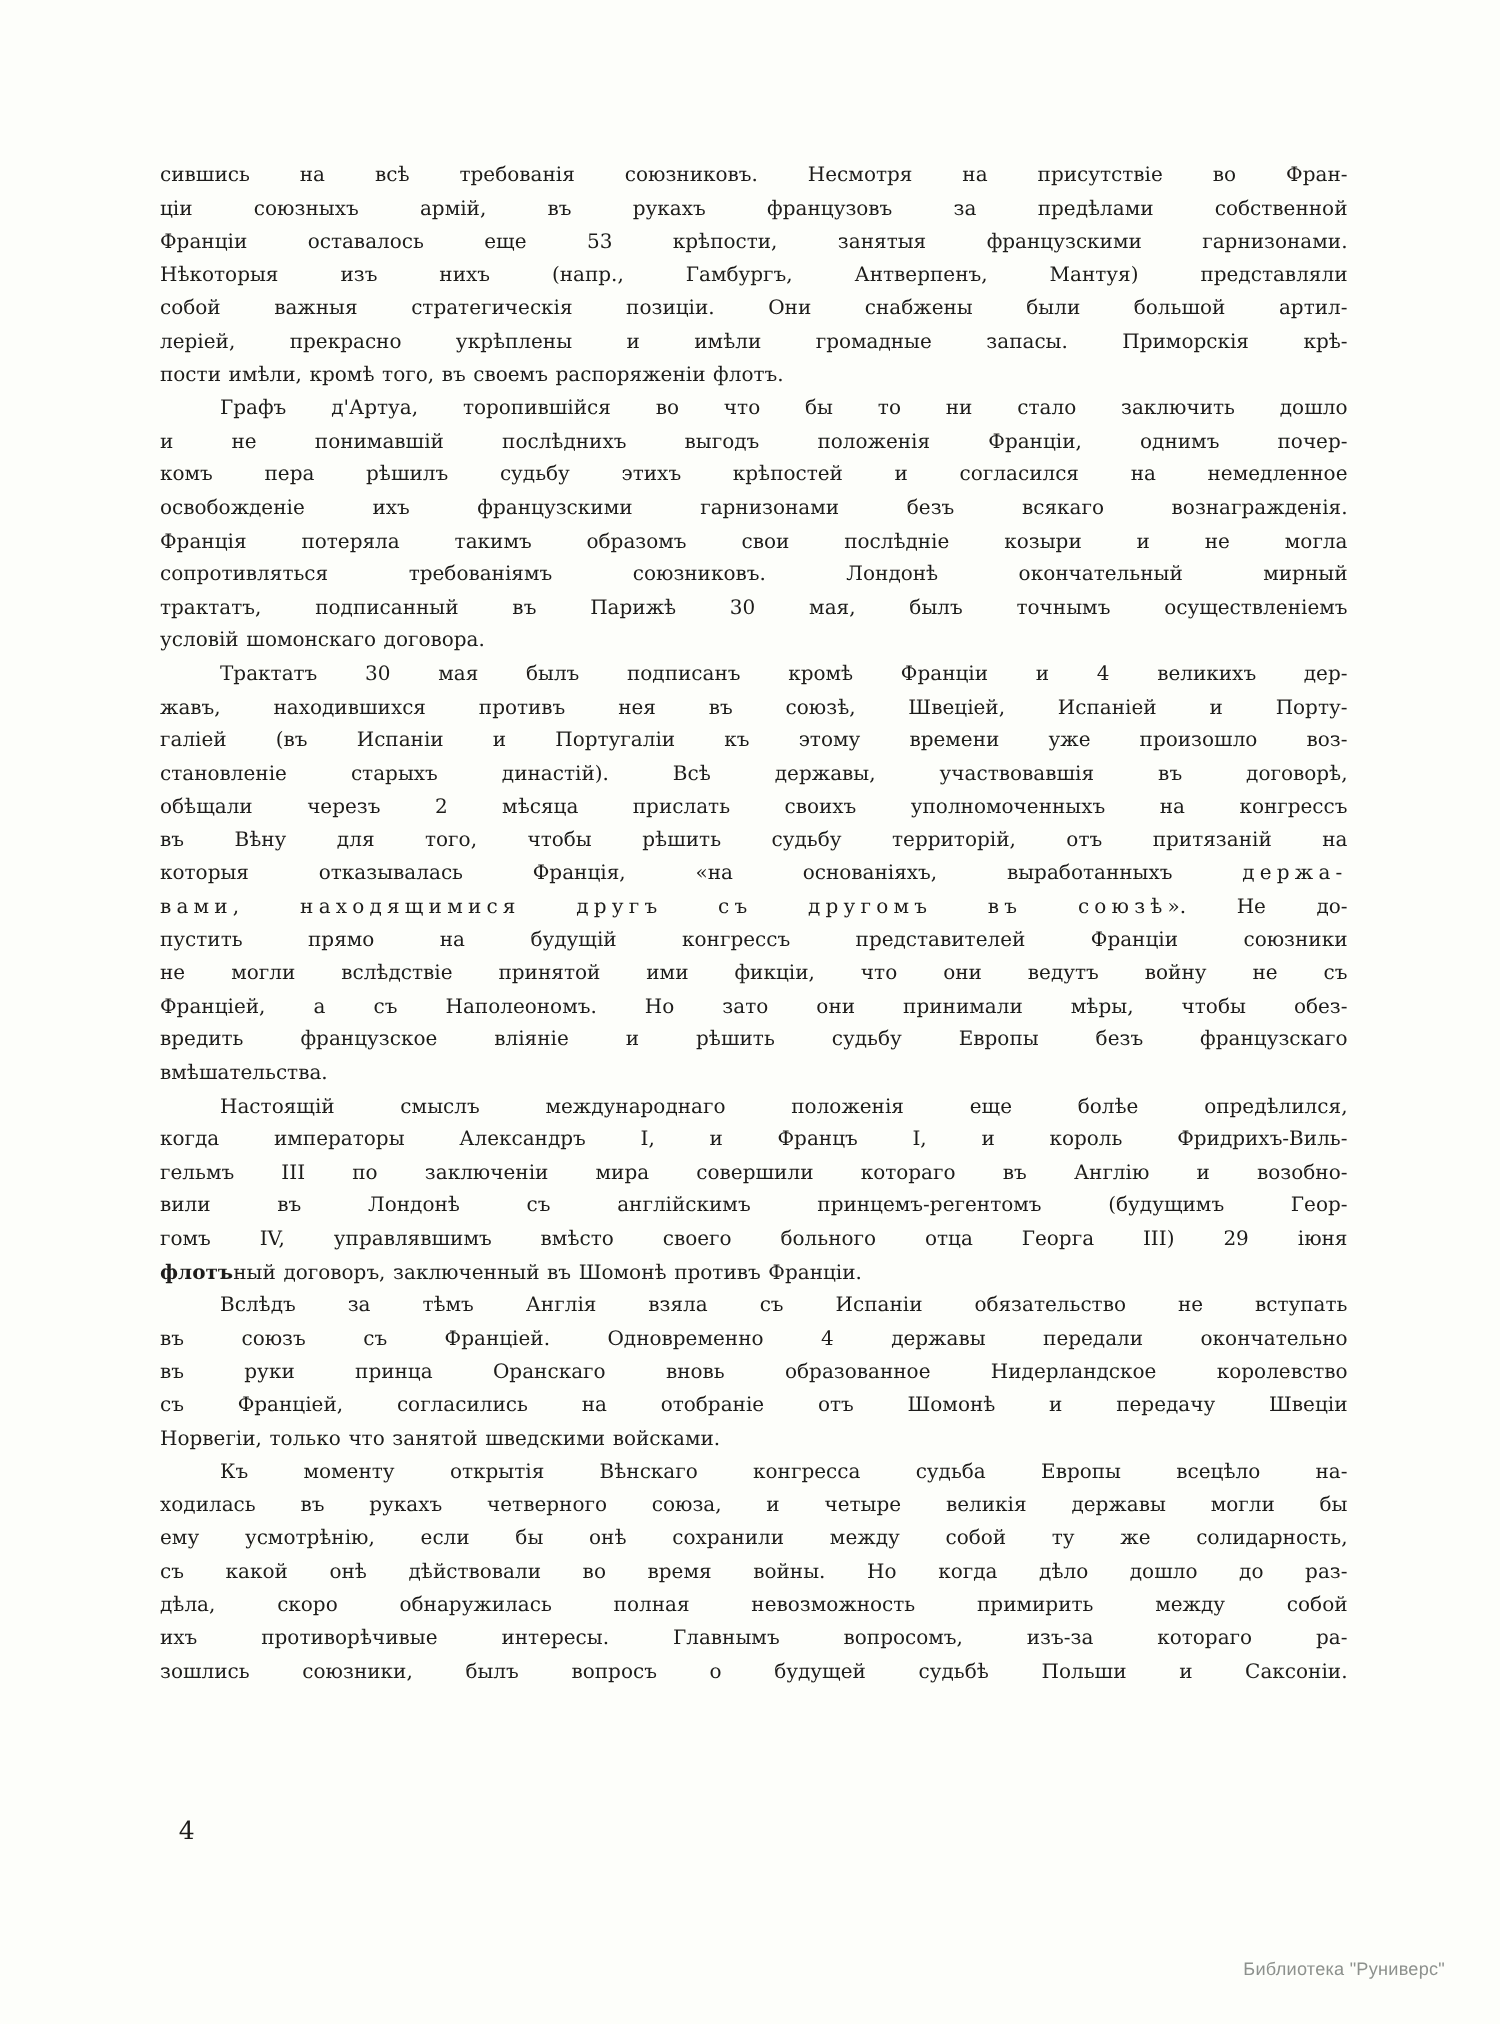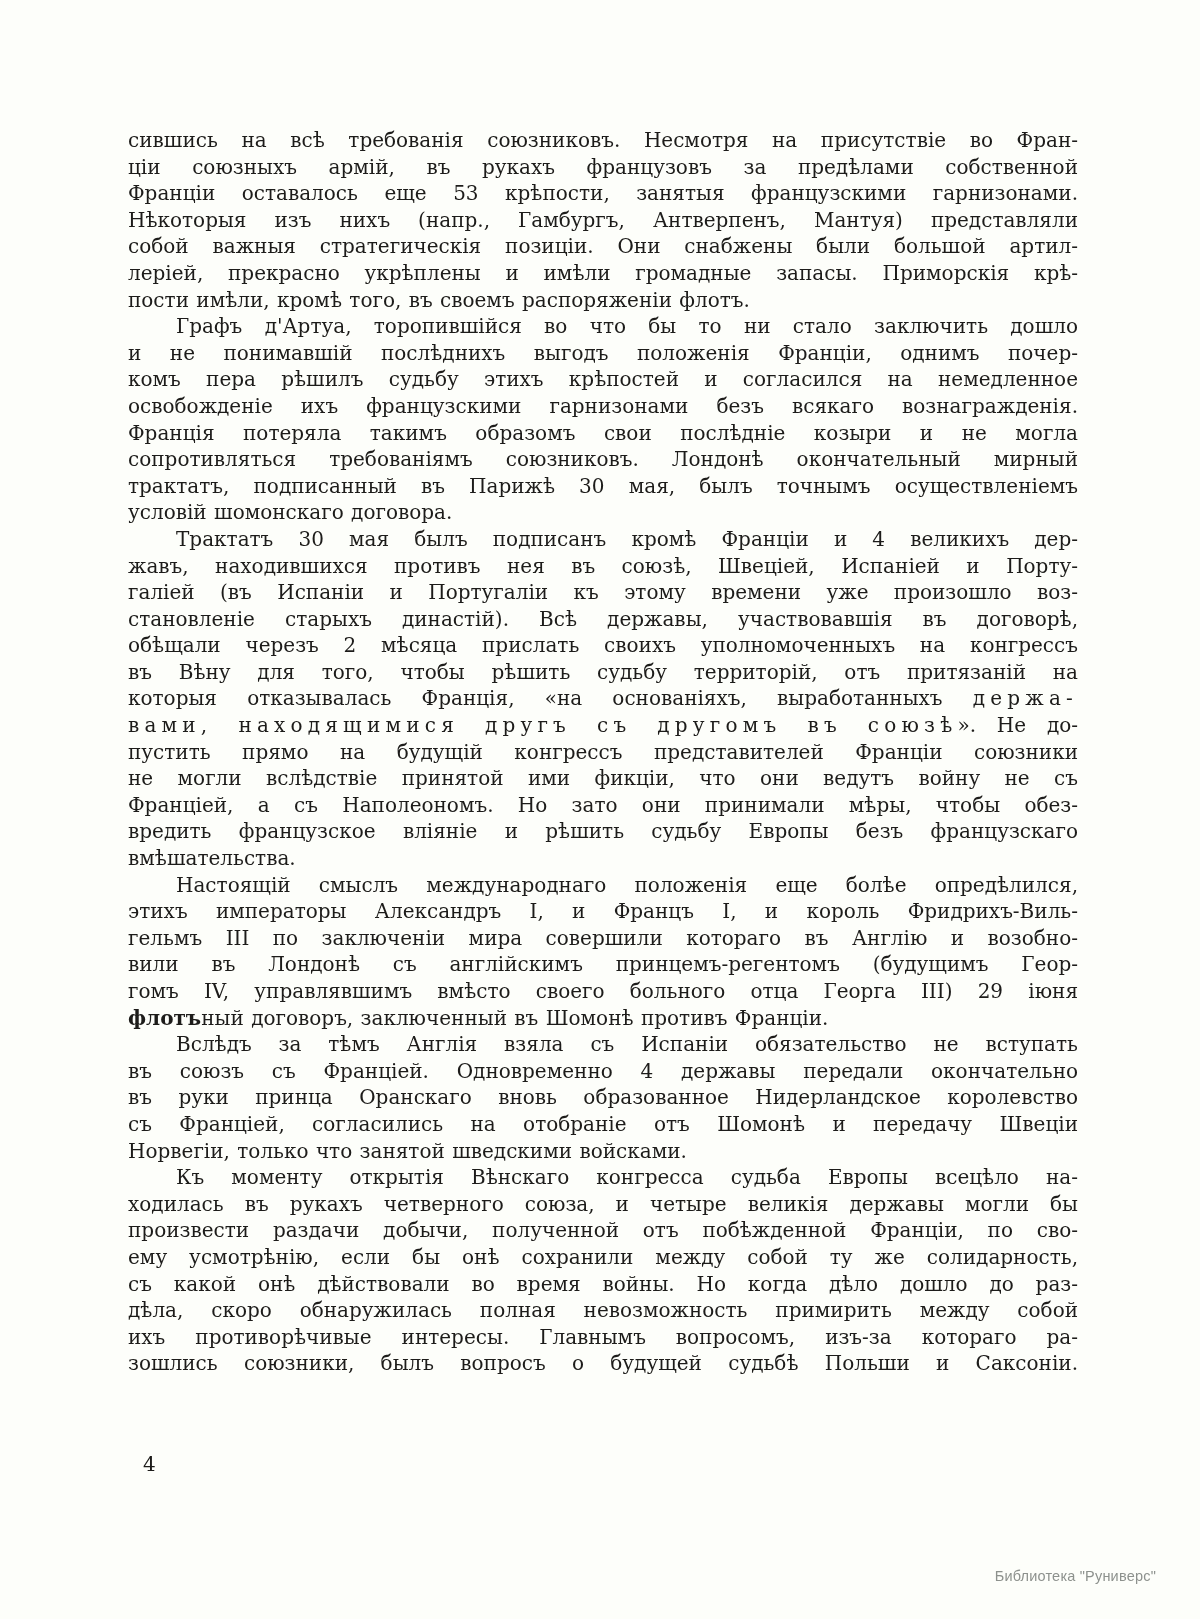--- a/index.html
+++ b/index.html
@@ -16,21 +16,21 @@
     height: 1619px;
     background: #fdfefa;
     font-family: "DejaVu Serif", "Liberation Serif", serif;
     color: #1d1c1a;
   }
   .text-block {
     position: absolute;
     left: 128px;
     top: 127px;
     width: 950px;
-    font-size: 20px;
+    font-size: 16px;
     line-height: 26.6px;
   }
   .para { margin: 0; padding: 0; }
   .line {
     text-align: justify;
     text-align-last: justify;
     white-space: normal;
     word-spacing: 1px;
   }
   .line.end { text-align-last: left; }
@@ -89,37 +89,36 @@
         <div class="line"><span>которыя отказывалась Франція, «на основаніяхъ, выработанныхъ </span><span class="sp">держа-</span></div>
         <div class="line"><span class="sp">вами, находящимися другъ съ другомъ въ союзѣ</span><span>». Не до-</span></div>
         <div class="line"><span>пустить прямо на будущій конгрессъ представителей Франціи союзники</span></div>
         <div class="line"><span>не могли вслѣдствіе принятой ими фикціи, что они ведутъ войну не съ</span></div>
         <div class="line"><span>Франціей, а съ Наполеономъ. Но зато они принимали мѣры, чтобы обез-</span></div>
         <div class="line"><span>вредить французское вліяніе и рѣшить судьбу Европы безъ французскаго</span></div>
         <div class="line end"><span>вмѣшательства.</span></div>
       </div>
       <div class="para">
         <div class="line indent"><span>Настоящій смыслъ международнаго положенія еще болѣе опредѣлился,</span></div>
-        <div class="line"><span>этихъ императоры Александръ I, и Францъ I, и король Фридрихъ-Виль-</span></div>
+        <div class="line"><span>когда императоры Александръ I, и Францъ I, и король Фридрихъ-Виль-</span></div>
         <div class="line"><span>гельмъ III по заключеніи мира совершили котораго въ Англію и возобно-</span></div>
         <div class="line"><span>вили въ Лондонѣ съ англійскимъ принцемъ-регентомъ (будущимъ Геор-</span></div>
         <div class="line"><span>гомъ IV, управлявшимъ вмѣсто своего больного отца Георга III) 29 іюня</span></div>
         <div class="line end"><span class="b">флотъ</span><span>ный договоръ, заключенный въ Шомонѣ противъ Франціи.</span></div>
       </div>
       <div class="para">
         <div class="line indent"><span>Вслѣдъ за тѣмъ Англія взяла съ Испаніи обязательство не вступать</span></div>
         <div class="line"><span>въ союзъ съ Франціей. Одновременно 4 державы передали окончательно</span></div>
         <div class="line"><span>въ руки принца Оранскаго вновь образованное Нидерландское королевство</span></div>
         <div class="line"><span>съ Франціей, согласились на отобраніе отъ Шомонѣ и передачу Швеціи</span></div>
         <div class="line end"><span>Норвегіи, только что занятой шведскими войсками.</span></div>
       </div>
       <div class="para">
         <div class="line indent"><span>Къ моменту открытія Вѣнскаго конгресса судьба Европы всецѣло на-</span></div>
         <div class="line"><span>ходилась въ рукахъ четверного союза, и четыре великія державы могли бы</span></div>
-        <div class="line"><span>произвести раздачи добычи, полученной отъ побѣжденной Франціи, по сво-</span></div>
         <div class="line"><span>ему усмотрѣнію, если бы онѣ сохранили между собой ту же солидарность,</span></div>
         <div class="line"><span>съ какой онѣ дѣйствовали во время войны. Но когда дѣло дошло до раз-</span></div>
         <div class="line"><span>дѣла, скоро обнаружилась полная невозможность примирить между собой</span></div>
         <div class="line"><span>ихъ противорѣчивые интересы. Главнымъ вопросомъ, изъ-за котораго ра-</span></div>
         <div class="line"><span>зошлись союзники, былъ вопросъ о будущей судьбѣ Польши и Саксоніи.</span></div>
       </div>
     </div>
   <div class="page-number">4</div>
   <div class="footer-credit">Библиотека "Руниверс"</div>
 </div>

